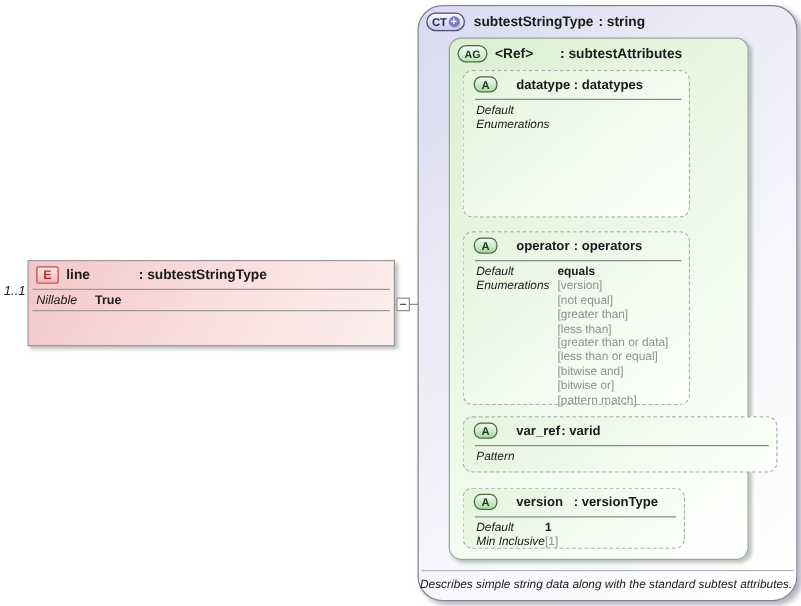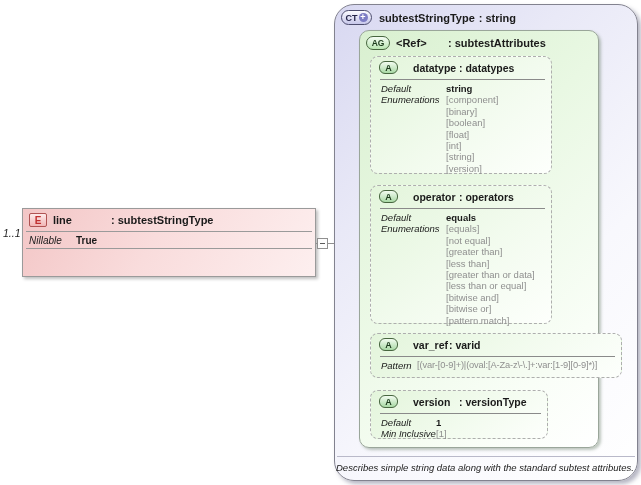--- a/index.html
+++ b/index.html
@@ -176,48 +176,38 @@
         <span class="badge-a">A</span>
         <span class="attr-name">datatype</span>
         <span class="attr-type">: datatypes</span>
       </div>
       <div class="attr-sep"></div>
       <div class="facets" style="--lw:65px">
         <div class="facet-labels">
           <div>Default</div>
           <div>Enumerations</div>
         </div>
-        <div class="facet-values">
-          <div class="dv">string</div>
-          <div class="ev">[component]</div>
-          <div class="ev">[binary]</div>
-          <div class="ev">[boolean]</div>
-          <div class="ev">[float]</div>
-          <div class="ev">[int]</div>
-          <div class="ev">[string]</div>
-          <div class="ev">[version]</div>
-        </div>
       </div>
     </div>
 
     <div class="abs attr-box attr-op">
       <div class="attr-header">
         <span class="badge-a">A</span>
         <span class="attr-name">operator</span>
         <span class="attr-type">: operators</span>
       </div>
       <div class="attr-sep"></div>
       <div class="facets" style="--lw:65px">
         <div class="facet-labels">
           <div>Default</div>
           <div>Enumerations</div>
         </div>
         <div class="facet-values">
           <div class="dv">equals</div>
-          <div class="ev">[equals]</div>
+          <div class="ev">[version]</div>
           <div class="ev">[not equal]</div>
           <div class="ev">[greater than]</div>
           <div class="ev">[less than]</div>
           <div class="ev">[greater than or data]</div>
           <div class="ev">[less than or equal]</div>
           <div class="ev">[bitwise and]</div>
           <div class="ev">[bitwise or]</div>
           <div class="ev">[pattern match]</div>
         </div>
       </div>
@@ -227,23 +217,20 @@
       <div class="attr-header">
         <span class="badge-a">A</span>
         <span class="attr-name" style="min-width:36px">var_ref</span>
         <span class="attr-type">: varid</span>
       </div>
       <div class="attr-sep"></div>
       <div class="facets" style="--lw:36px">
         <div class="facet-labels">
           <div>Pattern</div>
         </div>
-        <div class="facet-values">
-          <div class="pattern-v">[(var-[0-9]+)|(oval:[A-Za-z\-\.]+:var:[1-9][0-9]*)]</div>
-        </div>
       </div>
     </div>
 
     <div class="abs attr-box attr-ve">
       <div class="attr-header">
         <span class="badge-a">A</span>
         <span class="attr-name">version</span>
         <span class="attr-type">: versionType</span>
       </div>
       <div class="attr-sep"></div>

